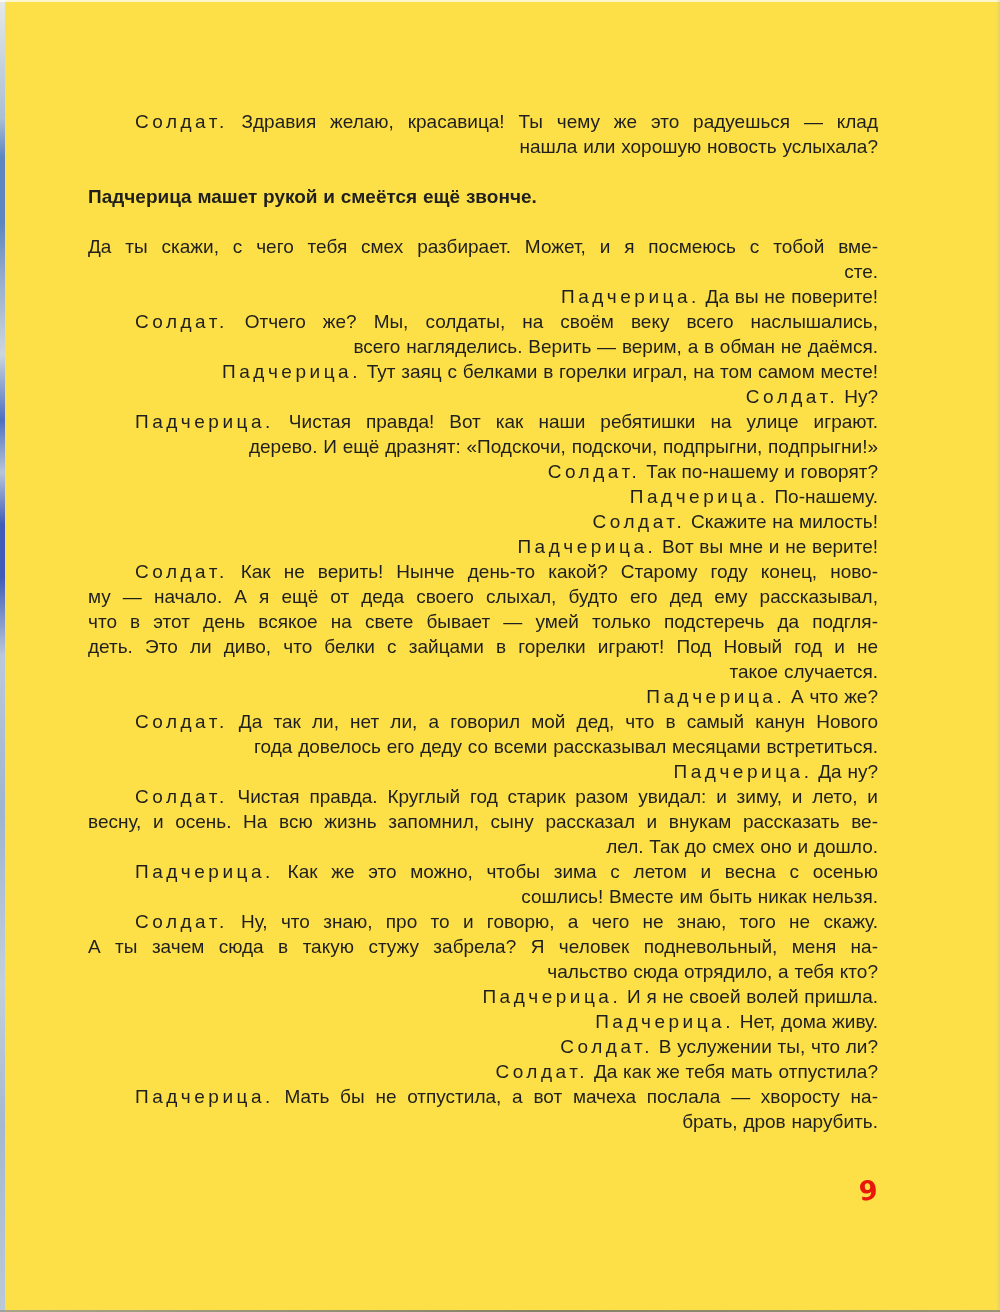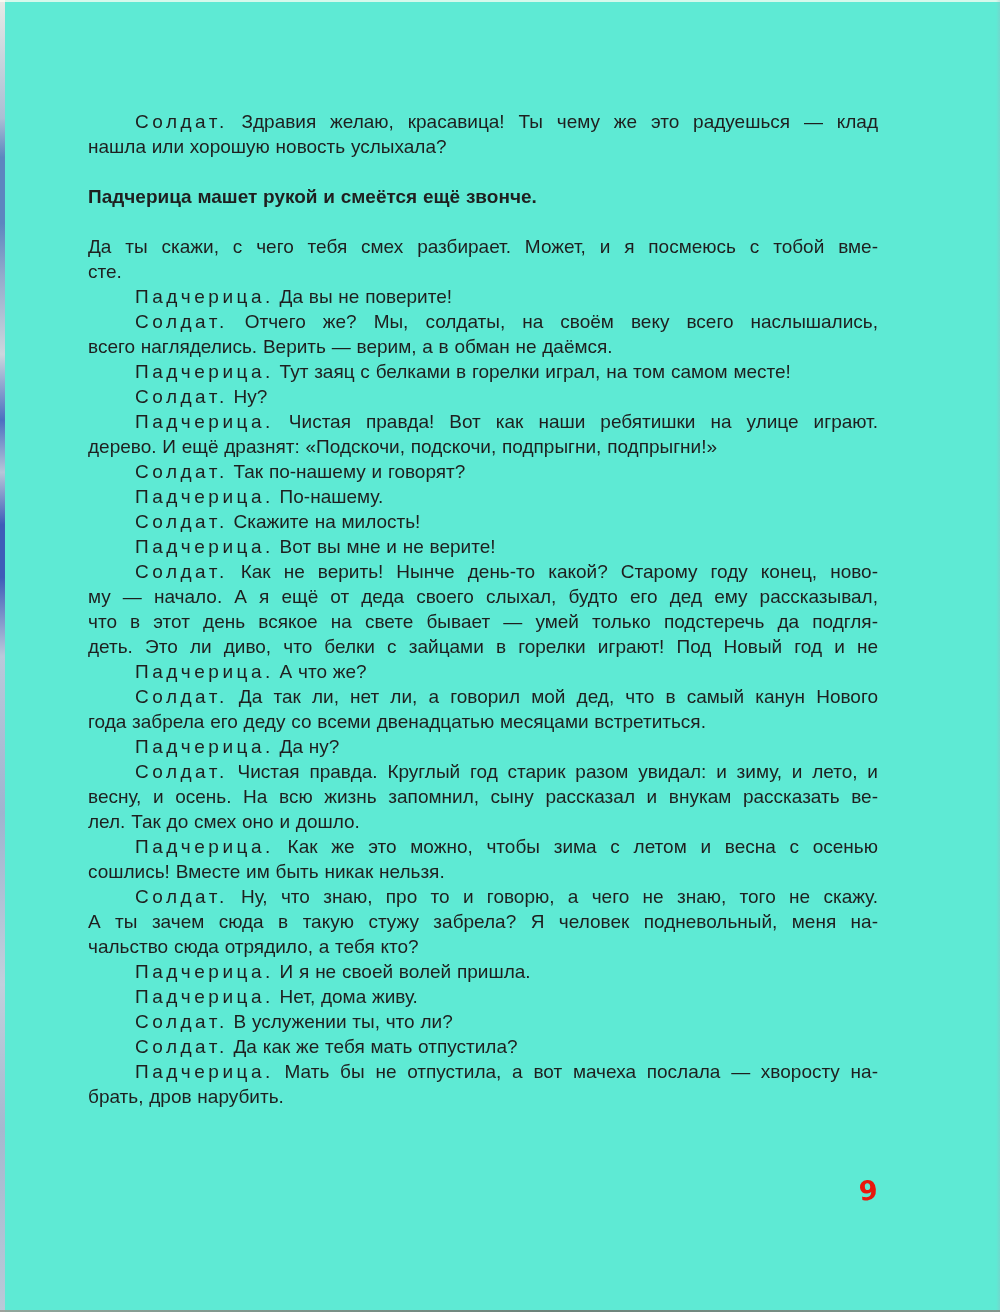--- a/index.html
+++ b/index.html
@@ -10,21 +10,21 @@
     width: 1000px;
     height: 1312px;
     position: relative;
     overflow: hidden;
     background: #faf6dd;
     font-family: "Liberation Sans", sans-serif;
   }
   .page {
     position: absolute;
     inset: 0;
-    background: #5eead4;
+    background: #fde047;
   }
   .edge-strip {
     position: absolute;
     left: 0;
     top: 0;
     width: 5px;
     height: 100%;
     background: linear-gradient(180deg,
       #e6eae6 0%,
       #aabed4 9%,
@@ -72,21 +72,21 @@
     position: absolute;
     left: 88px;
     top: 109px;
     width: 790px;
     font-size: 19px;
     line-height: 25px;
     color: #1f1f1f;
     word-spacing: 0.5px;
   }
   .para { margin: 0; }
-  .line { min-height: 25px; }
+  .line { min-height: 25px; text-align: right; }
   .line.just {
     text-align: justify;
     text-align-last: justify;
   }
   .line.first-indent { padding-left: 47px; }
   .speaker { letter-spacing: 0.185em; }
   .stage-direction {
     font-weight: bold;
     text-align: left;
     margin: 25px 0;
@@ -149,27 +149,28 @@
         <div class="line first-indent"><span class="speaker">Солдат.</span> Скажите на милость!</div>
       </div>
       <div class="para">
         <div class="line first-indent"><span class="speaker">Падчерица.</span> Вот вы мне и не верите!</div>
       </div>
       <div class="para">
         <div class="line just first-indent"><span class="speaker">Солдат.</span> Как не верить! Нынче день-то какой? Старому году конец, ново-</div>
         <div class="line just">му — начало. А я ещё от деда своего слыхал, будто его дед ему рассказывал,</div>
         <div class="line just">что в этот день всякое на свете бывает — умей только подстеречь да подгля-</div>
         <div class="line just">деть. Это ли диво, что белки с зайцами в горелки играют! Под Новый год и не</div>
+        <div class="line">такое случается.</div>
       </div>
       <div class="para">
         <div class="line first-indent"><span class="speaker">Падчерица.</span> А что же?</div>
       </div>
       <div class="para">
         <div class="line just first-indent"><span class="speaker">Солдат.</span> Да так ли, нет ли, а говорил мой дед, что в самый канун Нового</div>
-        <div class="line">года забрела его деду со всеми двенадцатью месяцами встретиться.</div>
+        <div class="line">года довелось его деду со всеми рассказывал месяцами встретиться.</div>
       </div>
       <div class="para">
         <div class="line first-indent"><span class="speaker">Падчерица.</span> Да ну?</div>
       </div>
       <div class="para">
         <div class="line just first-indent"><span class="speaker">Солдат.</span> Чистая правда. Круглый год старик разом увидал: и зиму, и лето, и</div>
         <div class="line just">весну, и осень. На всю жизнь запомнил, сыну рассказал и внукам рассказать ве-</div>
         <div class="line">лел. Так до смех оно и дошло.</div>
       </div>
       <div class="para">

